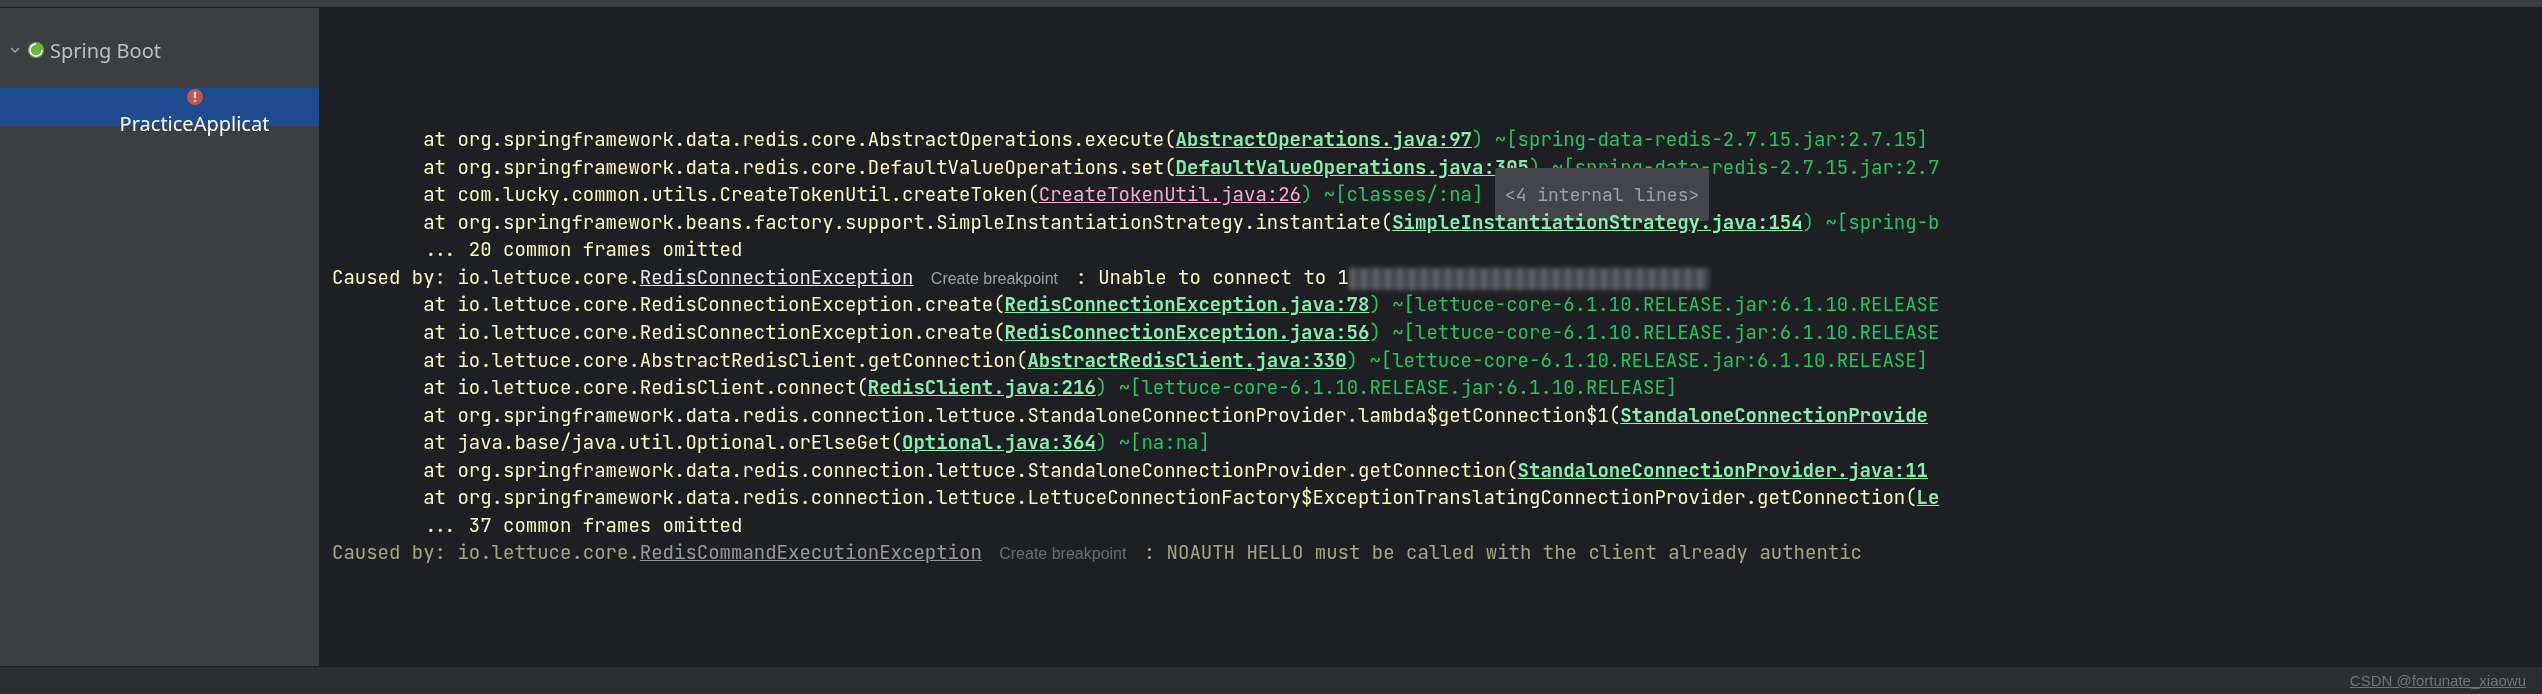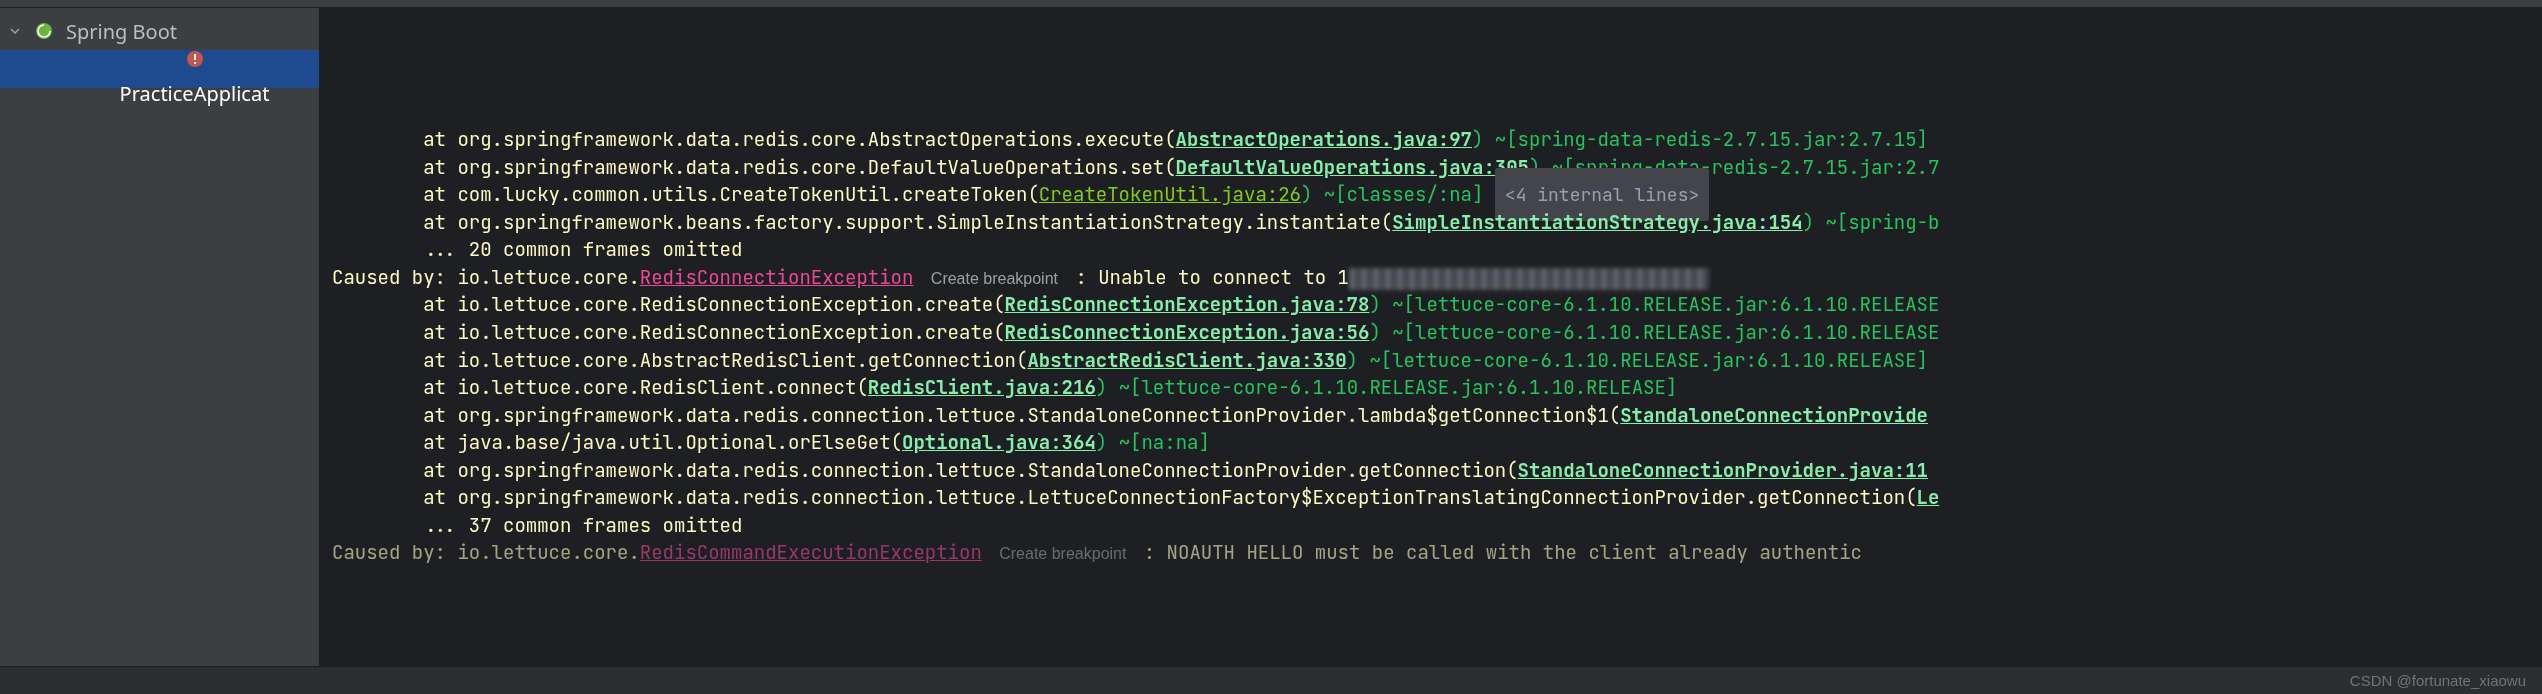--- a/index.html
+++ b/index.html
@@ -35,23 +35,24 @@
     flex-shrink: 0;
     font-family: -apple-system, system-ui, sans-serif;
     font-size: 20px;
     padding-top: 4px;
   }
   .tree-item {
     display: flex;
     align-items: center;
     height: 38px;
     padding-left: 8px;
-    gap: 12px;
+    gap: 4px;
     cursor: pointer;
     color: #bcbec4;
+    margin-top: 19px;
   }
   .tree-item.level-1 { padding-left: 32px; }
   .tree-item.level-2 { padding-left: 70px; }
   .tree-item.selected { background: #1e4a8f; color: #fff; flex-direction: column; }
   .chevron {
     width: 14px; height: 14px;
     display: inline-flex; align-items: center; justify-content: center;
     color: #9aa0a6;
   }
   .badge-small {
@@ -69,23 +70,23 @@
   }
   .console-tabs {
     height: 8px;
     display:flex;gap:20px;
     font-family:-apple-system,system-ui,sans-serif;
     font-size:18px;color:#9aa0a6;
   }
   .line { display:block; }
   .at { color:#fef9c3; }
   .link { color:#86efac; text-decoration: underline; cursor:pointer;font-weight:bold; }
-  .link-active { color:#84cc16; text-decoration: underline; cursor:pointer; }
+  .link-active { color:#f9a8d4; text-decoration: underline; cursor:pointer; }
   .dim { color:#22c55e; }
-  .exc-link { color:#ec4899; text-decoration: underline; cursor:pointer; }
+  .exc-link { color:#e5e5e5; text-decoration: underline; cursor:pointer; }
   .badge-fold {
     background:#43454a;color:#9aa0a6;
     padding:15px 10px;border-radius:3px;
     font-size:18px;
   }
   .breakpoint-btn {
     color:#9aa0a6;font-family:-apple-system,sans-serif;
     font-size:16px;
     padding:0 6px;
   }
@@ -93,21 +94,21 @@
     display:inline-block;width:360px;height:22px;
     background: repeating-linear-gradient(90deg,#6a6d72 0 6px,#4a4d52 6px 12px);
     vertical-align:middle;filter:blur(2px);opacity:.85;
   }
   .footer {
     height: 28px;
     background:#2b2d30;
     border-top:1px solid #1e1f22;
     display:flex;justify-content:flex-end;align-items:center;
     padding-right:16px;
-    font-family:-apple-system,sans-serif;font-size:15px;color:#6f737a;
+    font-family:-apple-system,sans-serif;font-size:15px;color:#6f737a;text-decoration:underline;
   }
   svg { display:block; }
 </style>
 </head>
 <body>
 
 <div class="toolbar"></div>
 
 <div class="main-area">
   <div class="sidebar">

